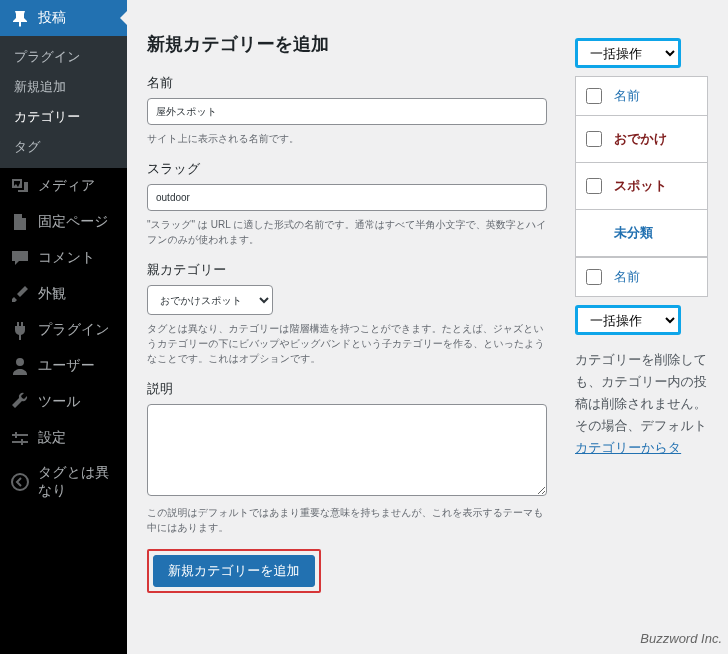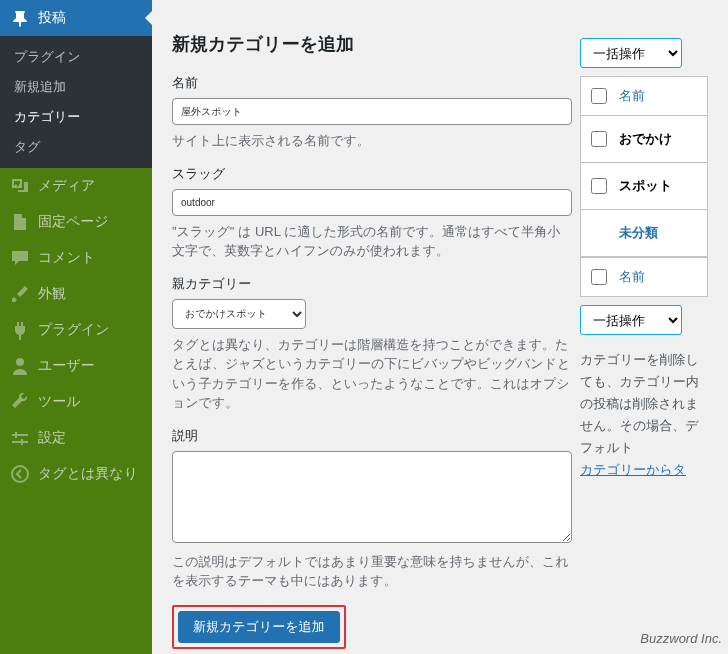--- a/index.html
+++ b/index.html
@@ -7,22 +7,22 @@
       font-family: -apple-system, BlinkMacSystemFont, "Segoe UI", "Hiragino Sans", "Meiryo", sans-serif;
       font-size: 13px;
       color: #3c434a;
       background: #f0f0f1;
       width: 728px;
       height: 654px;
       overflow: hidden;
       display: flex;
     }
     .sidebar {
-      width: 152px;
-      background: #4d7c0f;
+      width: 127px;
+      background: #000000;
       color: #f0f0f1;
       flex-shrink: 0;
       font-size: 14px;
     }
     .sidebar-item {
       display: flex;
       align-items: center;
       padding: 8px 10px;
       color: rgba(240,245,250,0.7);
       cursor: pointer;
@@ -51,21 +51,21 @@
       font-size: 13px;
     }
     .sidebar-sub-item.current {
       color: #fff;
       font-weight: 400;
     }
     .main {
       flex: 1;
       padding: 10px 20px 0 20px;
       display: flex;
-      gap: 8px;
+      gap: 28px;
       justify-content: space-between;
     }
     .col-left { flex: 0 0 400px; }
     .col-right { flex: 1; min-width: 0; }
     h2.section-title {
       font-size: 18px;
       font-weight: 600;
       margin: 22px 0 18px 0;
       color: #1d2327;
     }
@@ -74,41 +74,41 @@
     .text-input, .textarea, .select {
       width: 100%;
       padding: 5px 8px;
       font-size: 10px;
       line-height: 1.5;
       border: 1px solid #8c8f94;
       border-radius: 4px;
       background: #fff;
       color: #2c3338;
     }
-    .select { width: auto; padding-right: 22px; min-height: 30px;}
+    .select { width: auto; padding-right: 14px; min-height: 30px;}
     .textarea { height: 92px; resize: vertical; }
-    .help-text { font-size: 13px; color: #646970; margin-top: 6px; line-height: 1.5; }
+    .help-text { font-size: 10px; color: #646970; margin-top: 6px; line-height: 1.5; }
     .primary-btn {
       background: #2271b1;
       color: #fff;
       border: 1px solid #2271b1;
       padding: 6px 14px;
       font-size: 13px;
       border-radius: 3px;
       cursor: pointer;
     }
     .highlight-box {
       display: inline-block;
       padding: 4px;
       border: 2px solid #d63638;
       border-radius: 2px;
     }
     .bulk-row { display: flex; gap: 6px; margin: 28px 0 8px 0; align-items: center; }
     .bulk-select {
-      border: 1px solid #0ea5e9;
+      border: 3px solid #0ea5e9;
       background: #fff;
       border-radius: 3px;
       padding: 2px 20px 2px 8px;
       font-size: 13px;
       height: 30px;
     }
     .table-wrap { border: 1px solid #c3c4c7; background: #fff; border-top: 1px solid #c3c4c7; }
     .table-header, .table-footer {
       display: flex;
       align-items: center;
@@ -120,21 +120,21 @@
     .table-footer { border-bottom: none; border-top: 1px solid #c3c4c7; }
     .table-row {
       display: flex;
       align-items: center;
       padding: 14px 10px;
       gap: 12px;
       border-bottom: 1px solid #c3c4c7;
     }
     .th-check { width: 16px; }
     .th-name { color: #2271b1; font-weight: 400; }
-    .row-name { color: #000000; cursor: pointer; }
+    .row-name { color: #7f1d1d; cursor: pointer; }
     .row-name.bold { font-weight: 600; }
     .row-name.uncat { color: #2271b1; font-weight: 600; padding-left: 28px;}
     .notes {
       margin-top: 14px;
       font-size: 13px;
       color: #50575e;
       line-height: 1.7;
     }
     .notes a { color: #2271b1; text-decoration: underline; cursor: pointer; }
     .footer-credit {

